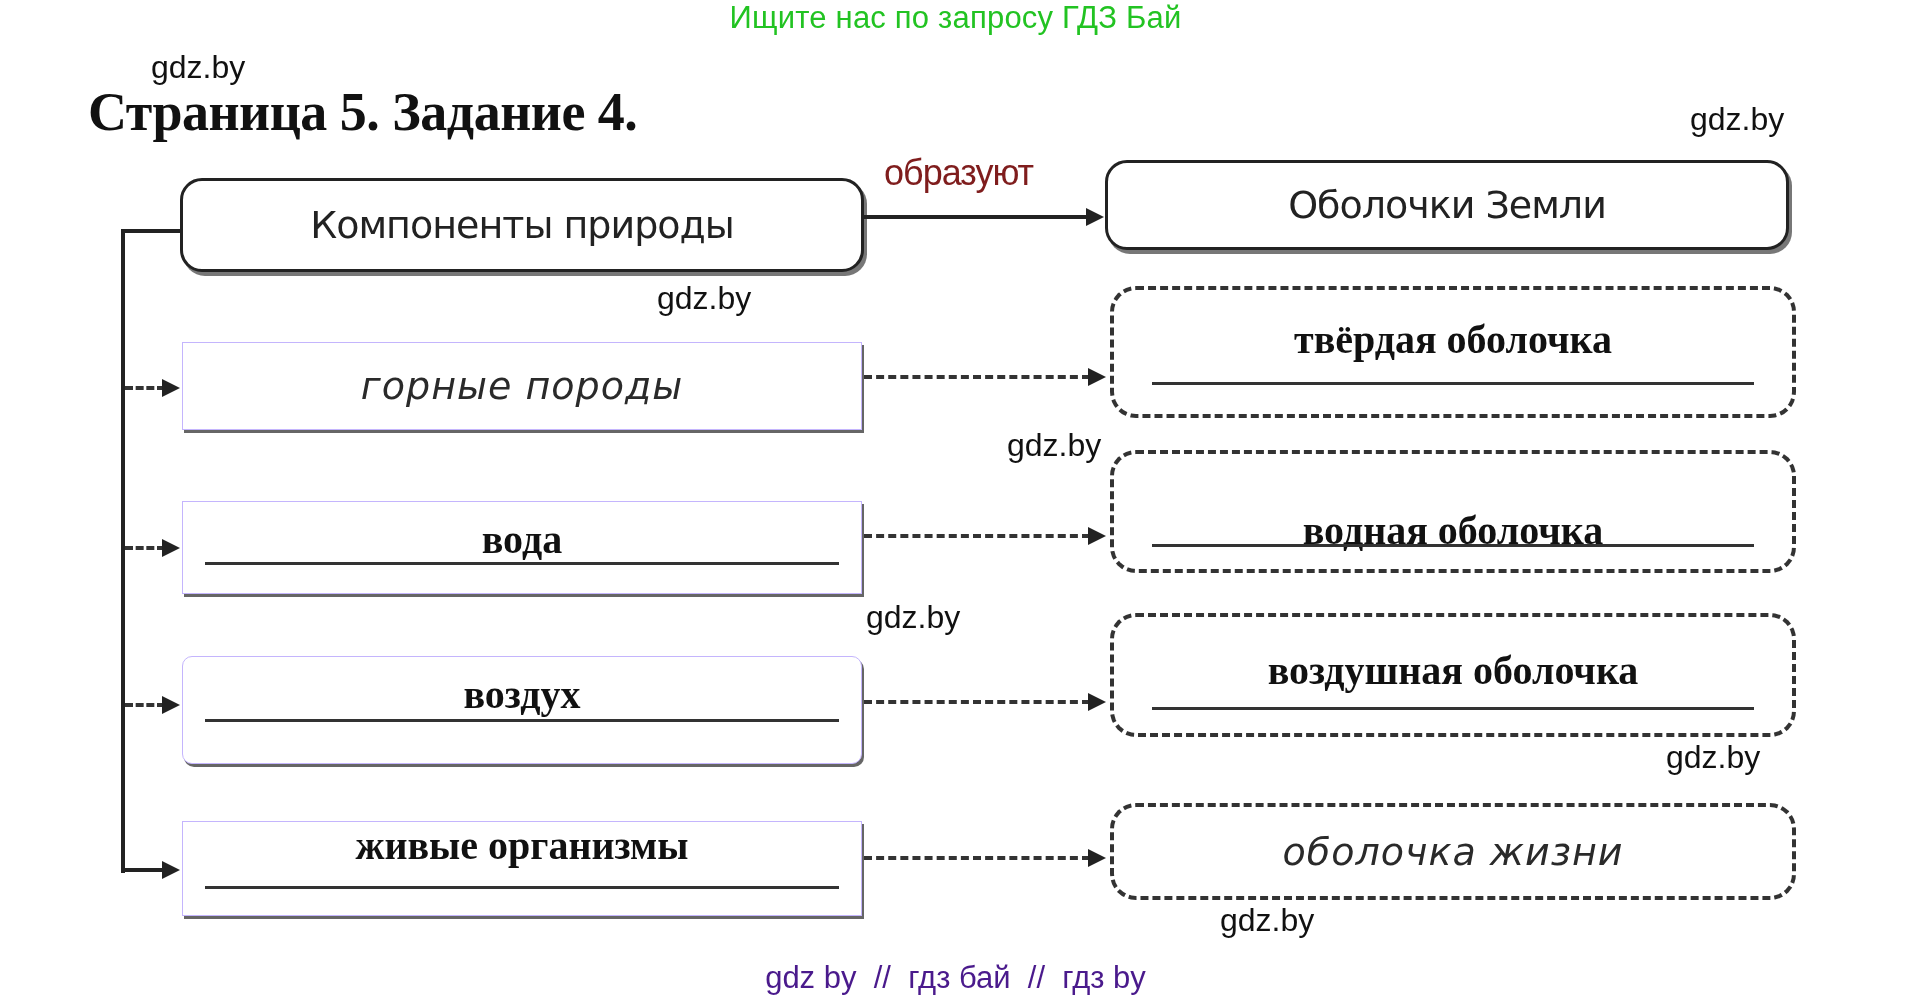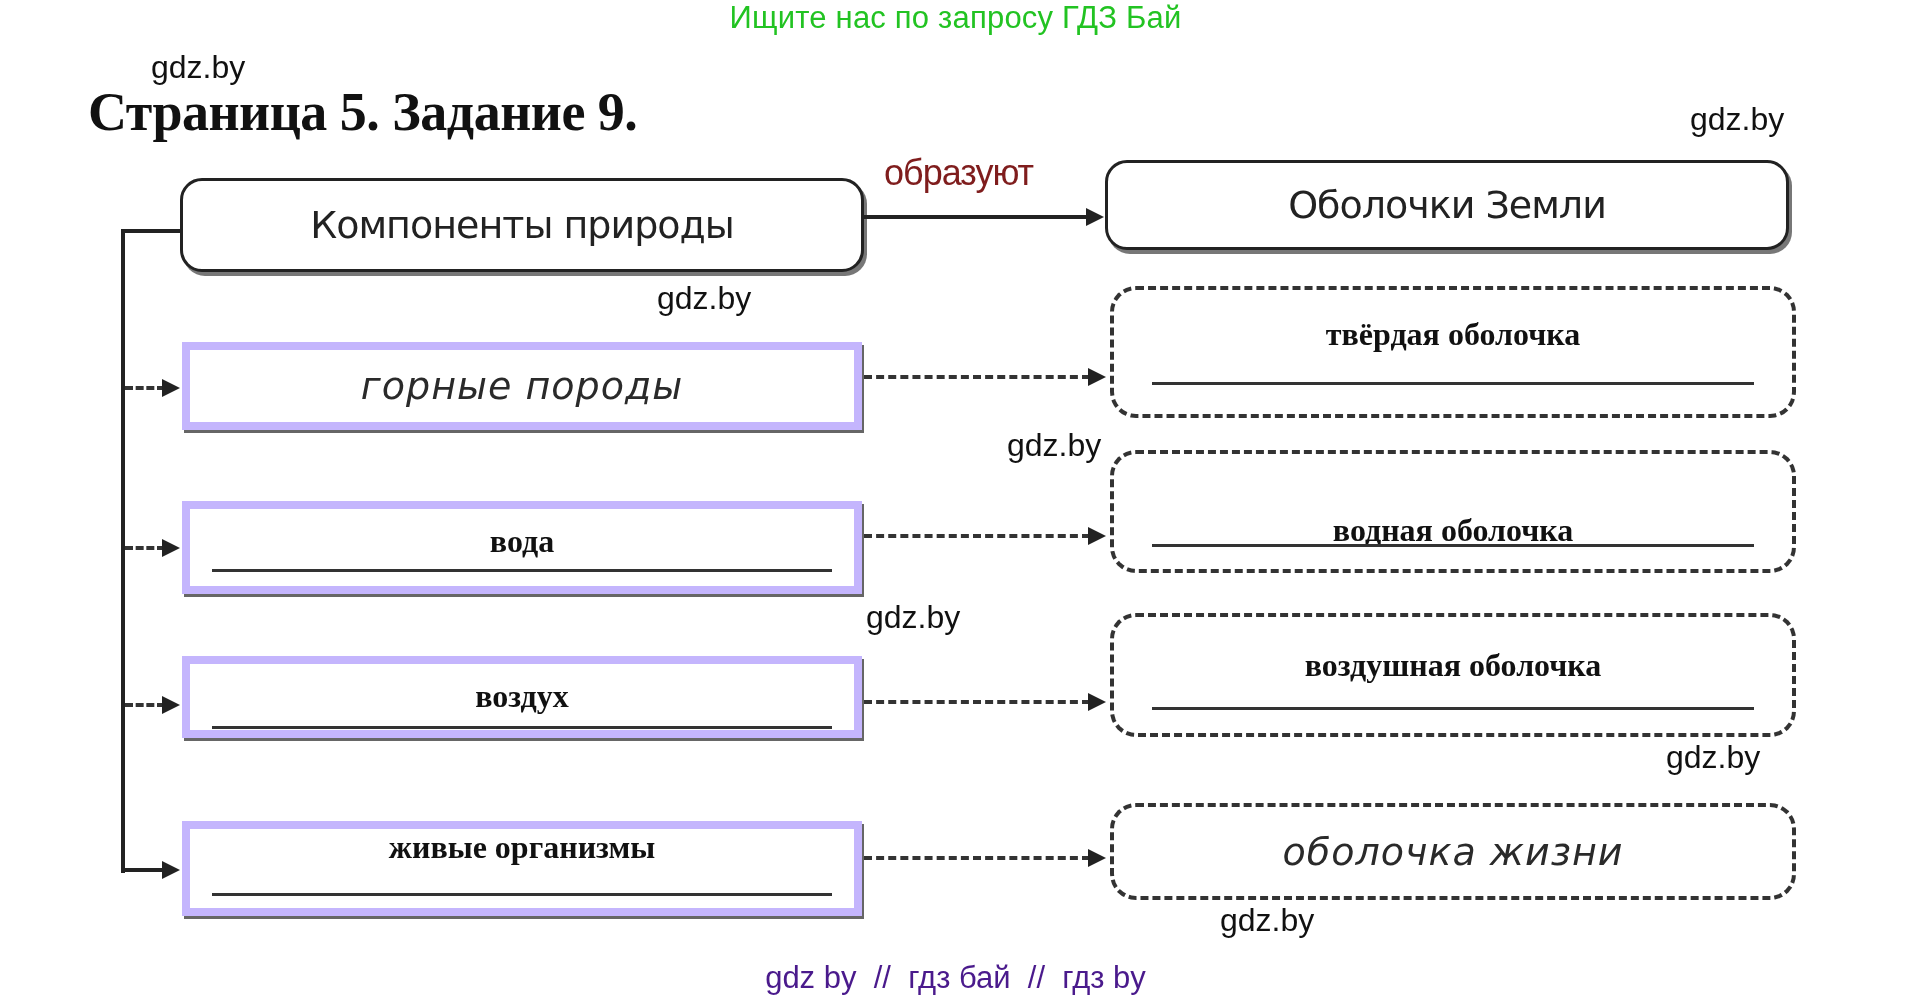--- a/index.html
+++ b/index.html
@@ -2,37 +2,37 @@
 <html><head>
 <meta charset="utf-8">
 <style>
   html, body { margin:0; padding:0; background:#ffffff; }
   body { width:1911px; height:1001px; position:relative; overflow:hidden; font-family:"Liberation Sans", sans-serif; }
   .abs { position:absolute; }
   .header-note { left:0; width:1911px; top:0; text-align:center; font-family:"Liberation Sans", sans-serif; font-size:31px; line-height:36px; color:#22c322; letter-spacing:0.2px; }
   .watermark { font-family:"Liberation Sans", sans-serif; font-size:32px; line-height:30px; color:#111; }
   .title { left:88px; top:82px; font-family:"Liberation Serif", serif; font-weight:bold; font-size:54px; line-height:60px; color:#111; letter-spacing:-0.5px; }
   .box-solid-round { border:3px solid #222; border-radius:22px; box-shadow:3px 4px 0 #777; background:#fff; box-sizing:border-box; display:flex; align-items:center; justify-content:center; }
-  .box-rect { border:8px solid #c4b5fd; box-shadow:2px 3px 0 #666; background:#fff; box-sizing:border-box; display:flex; align-items:center; justify-content:center; }
+  .box-rect { border:1px solid #c4b5fd; box-shadow:2px 3px 0 #666; background:#fff; box-sizing:border-box; display:flex; align-items:center; justify-content:center; }
   .box-dashed { border:4px dashed #333; border-radius:26px; background:#fff; box-sizing:border-box; display:flex; align-items:center; justify-content:center; }
   .label-sans { font-family:"DejaVu Sans", sans-serif; font-size:38px; color:#222; letter-spacing:-1px; }
   .label-hand { font-family:"DejaVu Sans", sans-serif; font-style:italic; font-size:38px; color:#2a2a2a; letter-spacing:1px; }
-  .label-bold { font-family:"Liberation Serif", serif; font-weight:bold; font-size:32px; color:#111; }
+  .label-bold { font-family:"Liberation Serif", serif; font-weight:bold; font-size:40px; color:#111; }
   .underline { position:absolute; height:3px; background:#333; }
   .footer { left:0; width:1911px; top:960px; text-align:center; font-family:"Liberation Sans", sans-serif; font-size:31px; line-height:36px; color:#4a1a8c; }
   .line { position:absolute; background:#222; }
   .dash-line { position:absolute; height:0; border-top:4px dashed #333; }
   .arrowhead { position:absolute; width:0; height:0; border-top:9px solid transparent; border-bottom:9px solid transparent; border-left:18px solid #222; }
 </style>
 </head>
 <body>
 
 <div class="abs header-note">Ищите нас по запросу ГДЗ Бай</div>
 
-<div class="abs title">Страница 5. Задание 9.</div>
+<div class="abs title">Страница 5. Задание 4.</div>
 
 <div class="abs watermark" style="left:151px; top:52px;">gdz.by</div>
 <div class="abs watermark" style="left:1690px; top:104px;">gdz.by</div>
 <div class="abs watermark" style="left:657px; top:283px;">gdz.by</div>
 <div class="abs watermark" style="left:1007px; top:430px;">gdz.by</div>
 <div class="abs watermark" style="left:195px; top:515px;">gdz.by</div>
 <div class="abs watermark" style="left:866px; top:602px;">gdz.by</div>
 <div class="abs watermark" style="left:1666px; top:742px;">gdz.by</div>
 <div class="abs watermark" style="left:1220px; top:905px;">gdz.by</div>
 
@@ -67,21 +67,21 @@
 
   <div class="abs box-rect" style="left:182px; top:342px; width:680px; height:88px;">
     <span class="label-hand">горные породы</span>
   </div>
 
   <div class="abs box-rect" style="left:182px; top:501px; width:680px; height:93px; align-items:flex-start; padding-top:14px;">
     <span class="label-bold">вода</span>
     <div class="underline" style="left:22px; right:22px; top:60px;"></div>
   </div>
 
-  <div class="abs box-rect" style="left:182px; top:656px; width:680px; height:82px; align-items:flex-start; padding-top:14px;">
+  <div class="abs box-rect" style="left:182px; top:656px; width:680px; height:108px; align-items:flex-start; padding-top:14px;border-radius:10px;">
     <span class="label-bold">воздух</span>
     <div class="underline" style="left:22px; right:22px; top:62px;"></div>
   </div>
 
   <div class="abs box-rect" style="left:182px; top:821px; width:680px; height:95px; align-items:flex-start; ">
     <span class="label-bold">живые организмы</span>
     <div class="underline" style="left:22px; right:22px; top:64px;"></div>
   </div>
 
   <div class="dash-line" style="left:864px; top:375px; width:226px;"></div>

